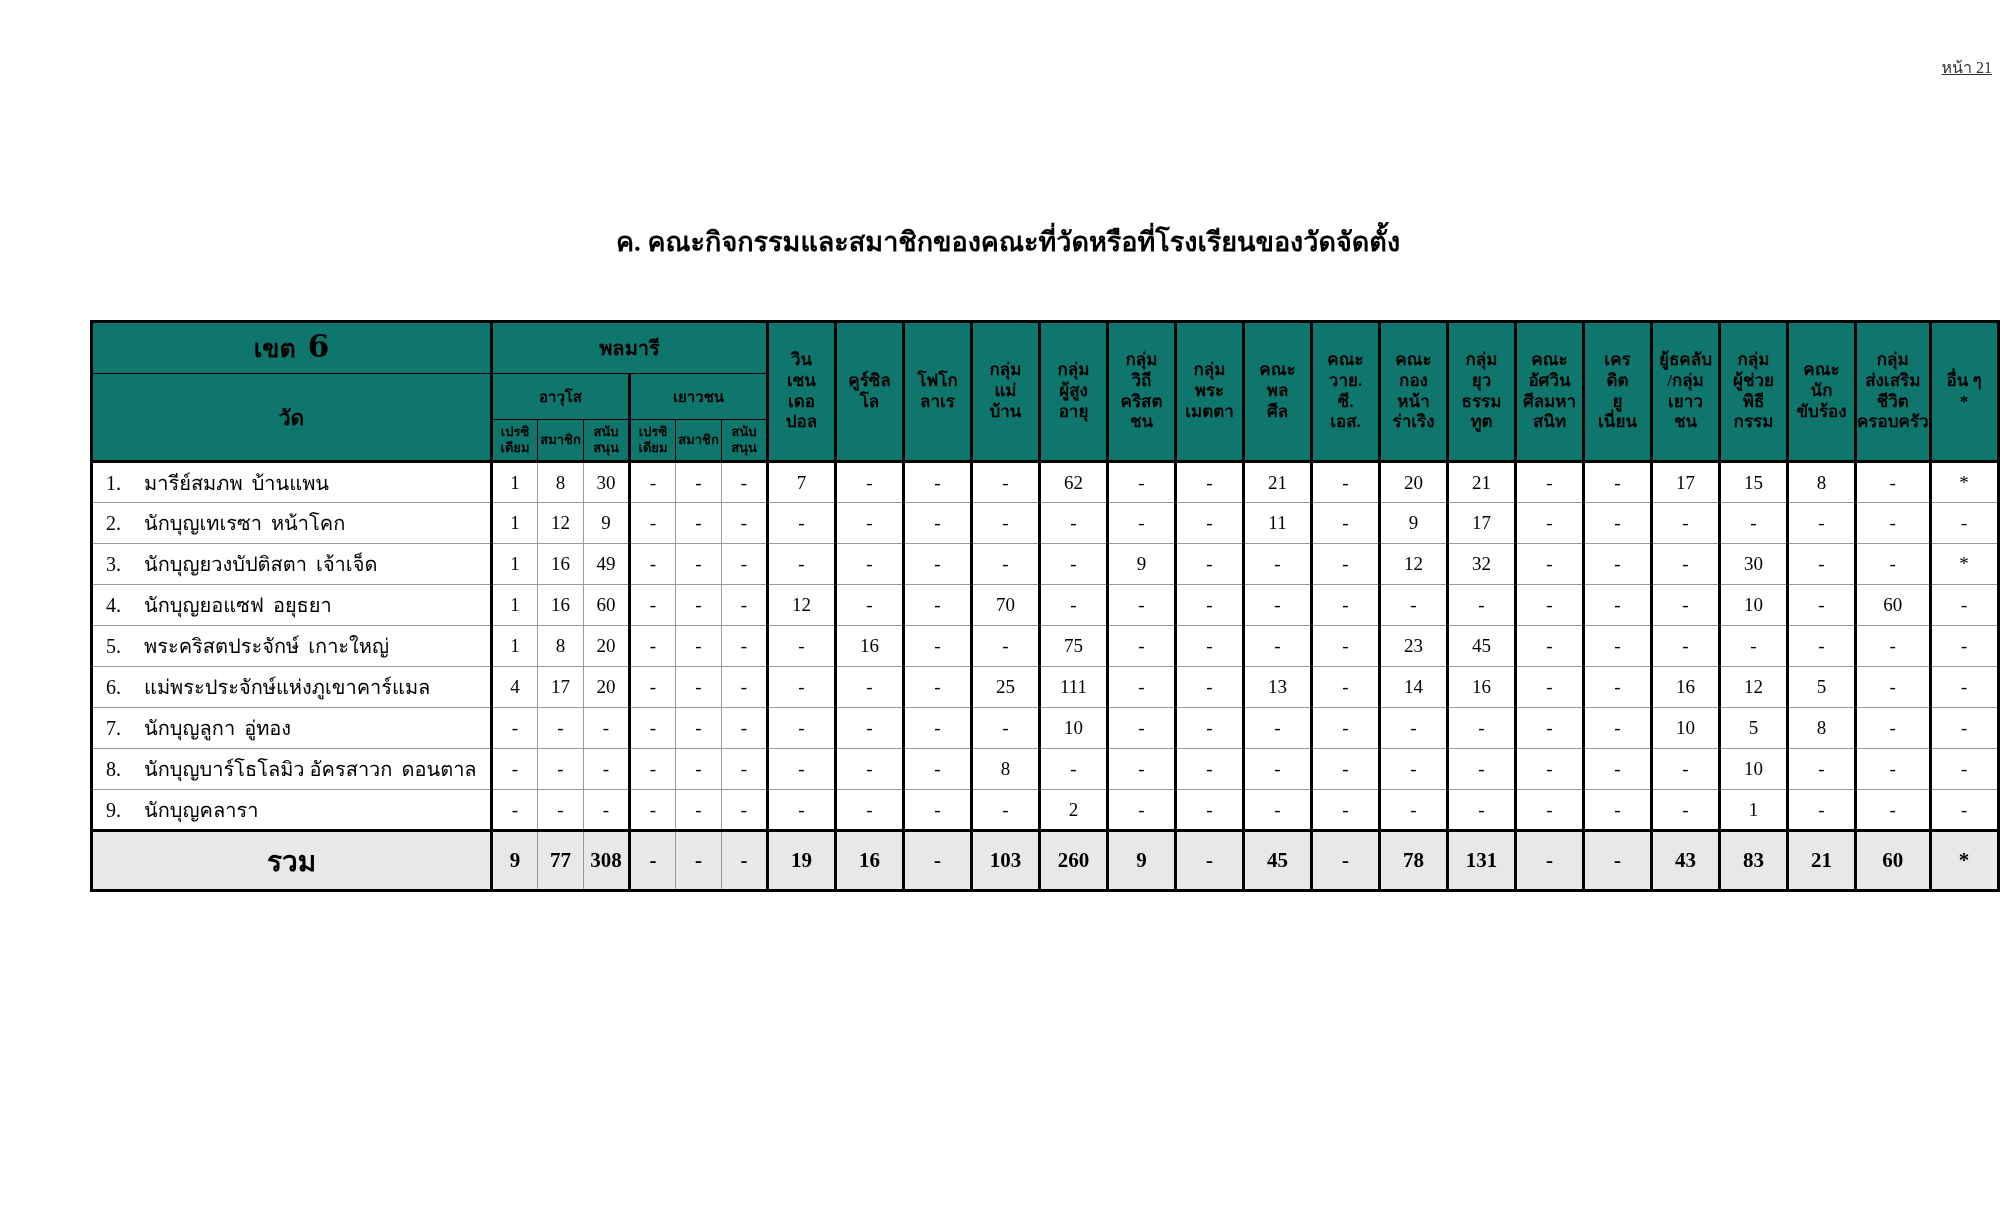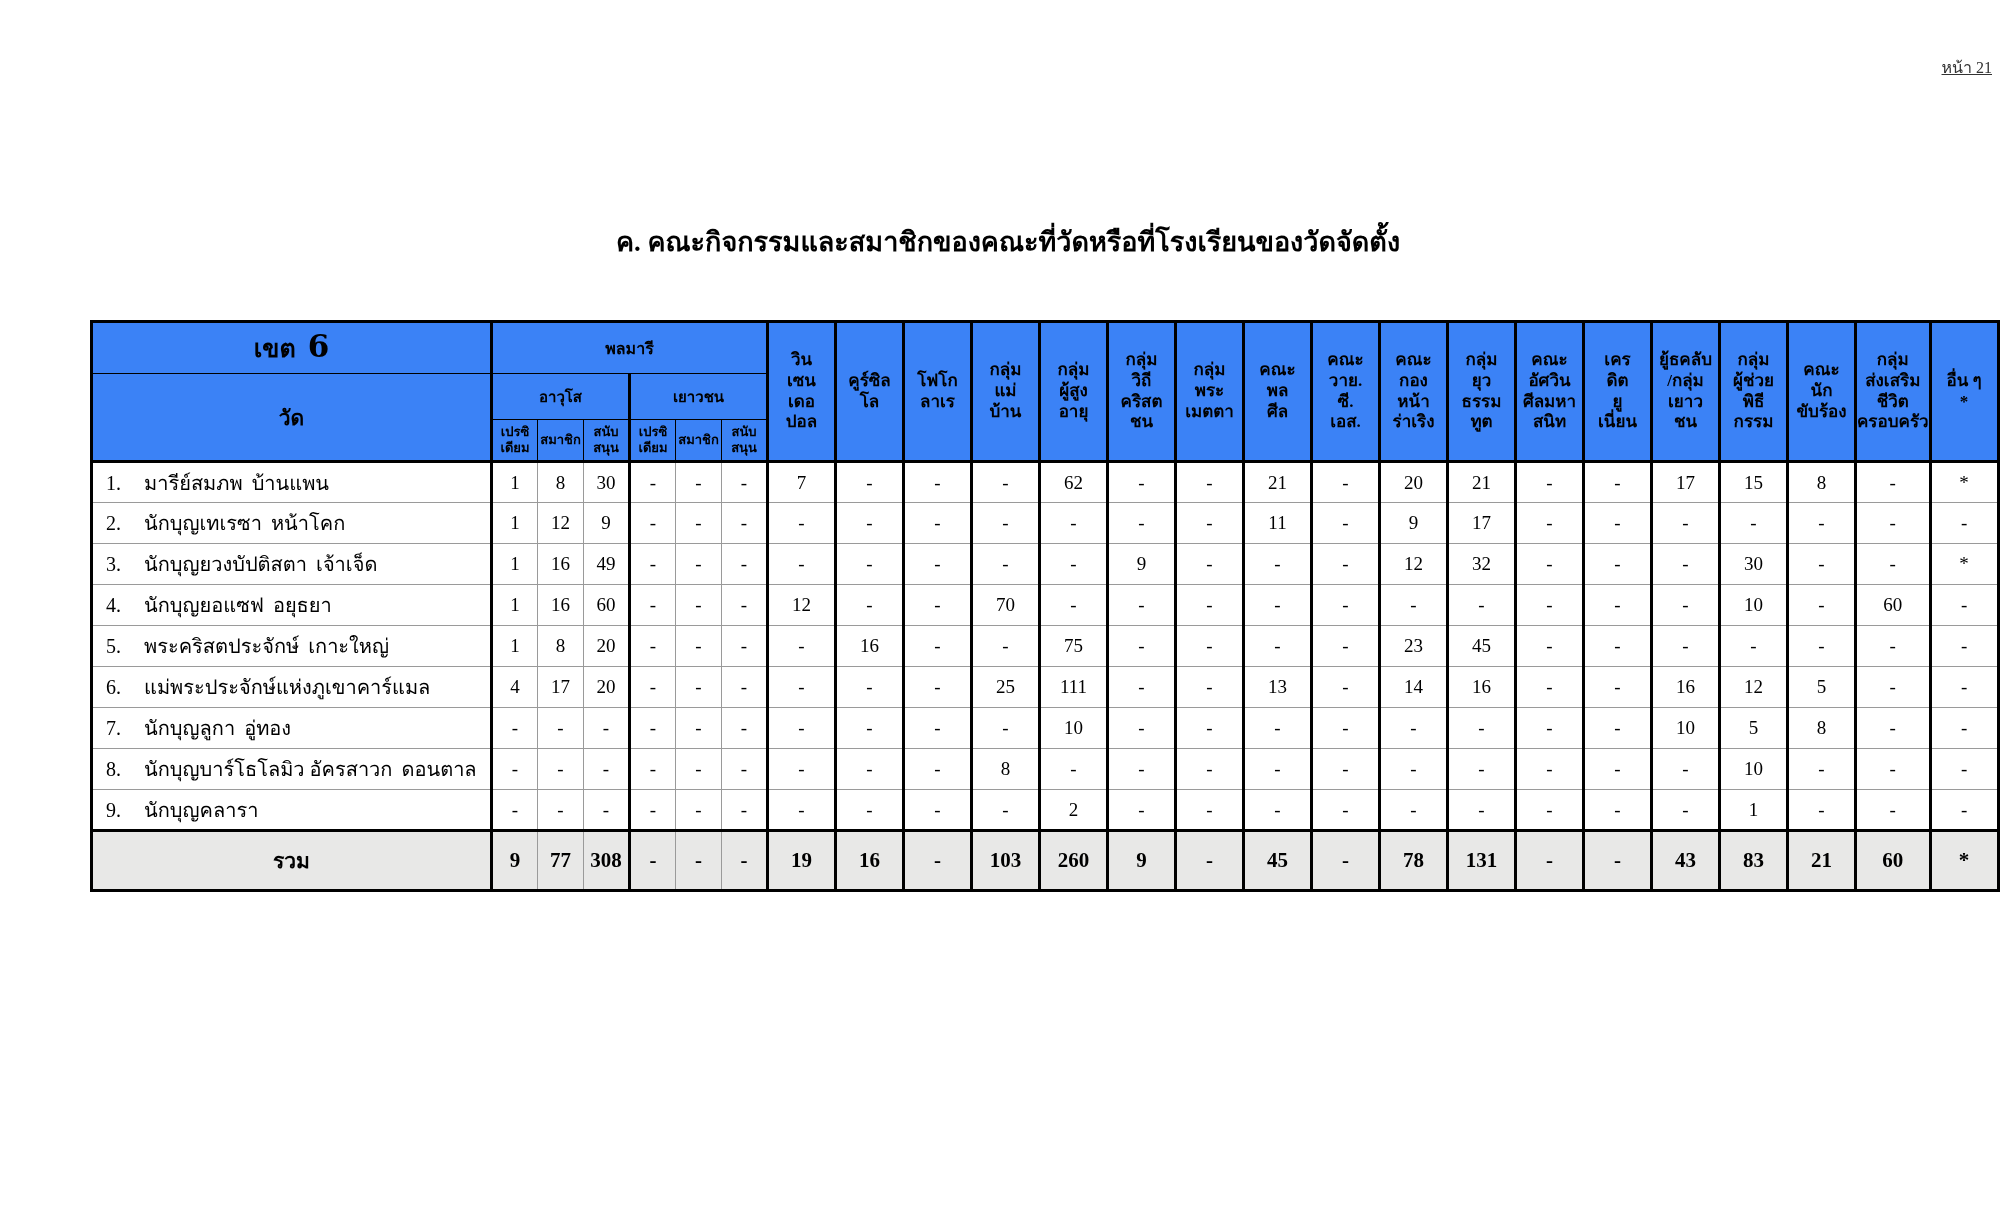--- a/index.html
+++ b/index.html
@@ -21,51 +21,51 @@
   }
   table.main-table {
     position:absolute; top:320px; left:90px;
     border-collapse:collapse; table-layout:fixed;
     border:3px solid #000;
   }
   th, td {
     padding:0; text-align:center; vertical-align:middle; overflow:hidden;
   }
   thead th {
-    background:#3b82f6; font-weight:bold;
+    background:#0f766e; font-weight:bold;
     border:1px solid #000;
   }
   thead tr.hr1 { height:52px; }
   thead tr.hr2 { height:46px; }
   thead tr.hr3 { height:42px; }
   tbody td {
     border-top:1px solid #9a9a9a; border-bottom:1px solid #9a9a9a;
     border-left:1px solid #9a9a9a; border-right:1px solid #9a9a9a;
     background:#fff;
   }
   tbody tr { height:41px; }
   tbody tr:first-child td { border-top:3px solid #000; }
   .thickL { border-left:3px solid #000 !important; }
   .corner-zone { font-size:25px; }
   .zone-num { font-family:"DejaVu Serif",serif; font-size:31px; margin-left:12px; }
   .corner-wat { font-size:21px;text-align:center; }
-  .grp { font-size:16px; }
+  .grp { font-size:20px; }
   .subgrp { font-size:15px; }
   .subcol { font-size:13px; line-height:1.2; white-space:pre-line; }
   .act { font-size:17px; line-height:1.22; white-space:pre-line; }
   .name-cell { text-align:left; padding-left:13px; font-size:20px; white-space:nowrap; }
   .row-no { display:inline-block; width:38px; }
   .row-place { font-size:20px; margin-left:9px; }
   .val { font-size:19px; }
   tr.total-row td {
     background:#e8e8e7; border-top:3px solid #000; height:57px;
     font-weight:bold;
   }
   tr.total-row .val { font-size:21px; }
-  .total-label { font-size:21px; font-weight:bold; }
+  .total-label { font-size:28px; font-weight:bold; }
   .note { position:absolute; top:945px; left:113px; font-size:21px; }
   .note-label { font-weight:bold; text-decoration:underline; }
   .note-star { margin:0 16px 0 12px; font-size:22px; }
 </style>
 </head>
 <body>
 
 <div class="page">
   <div class="page-no">หน้า 21</div>
   <h2 class="subtitle">ค.  คณะกิจกรรมและสมาชิกของคณะที่วัดหรือที่โรงเรียนของวัดจัดตั้ง</h2>

